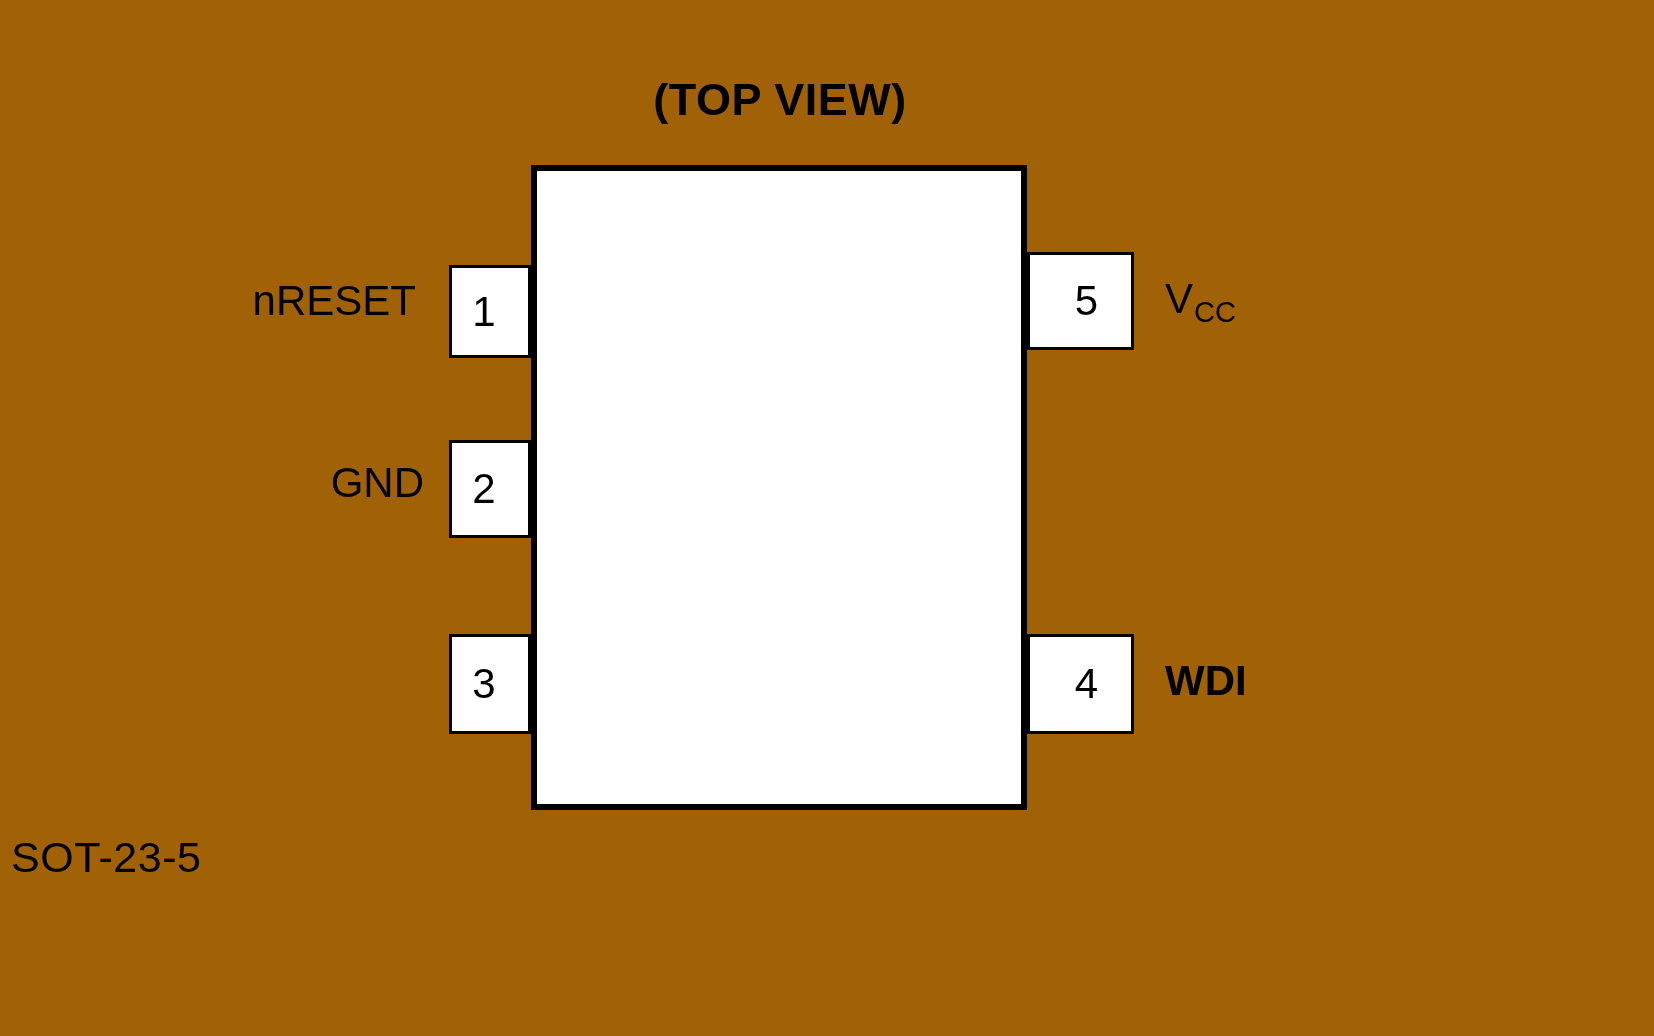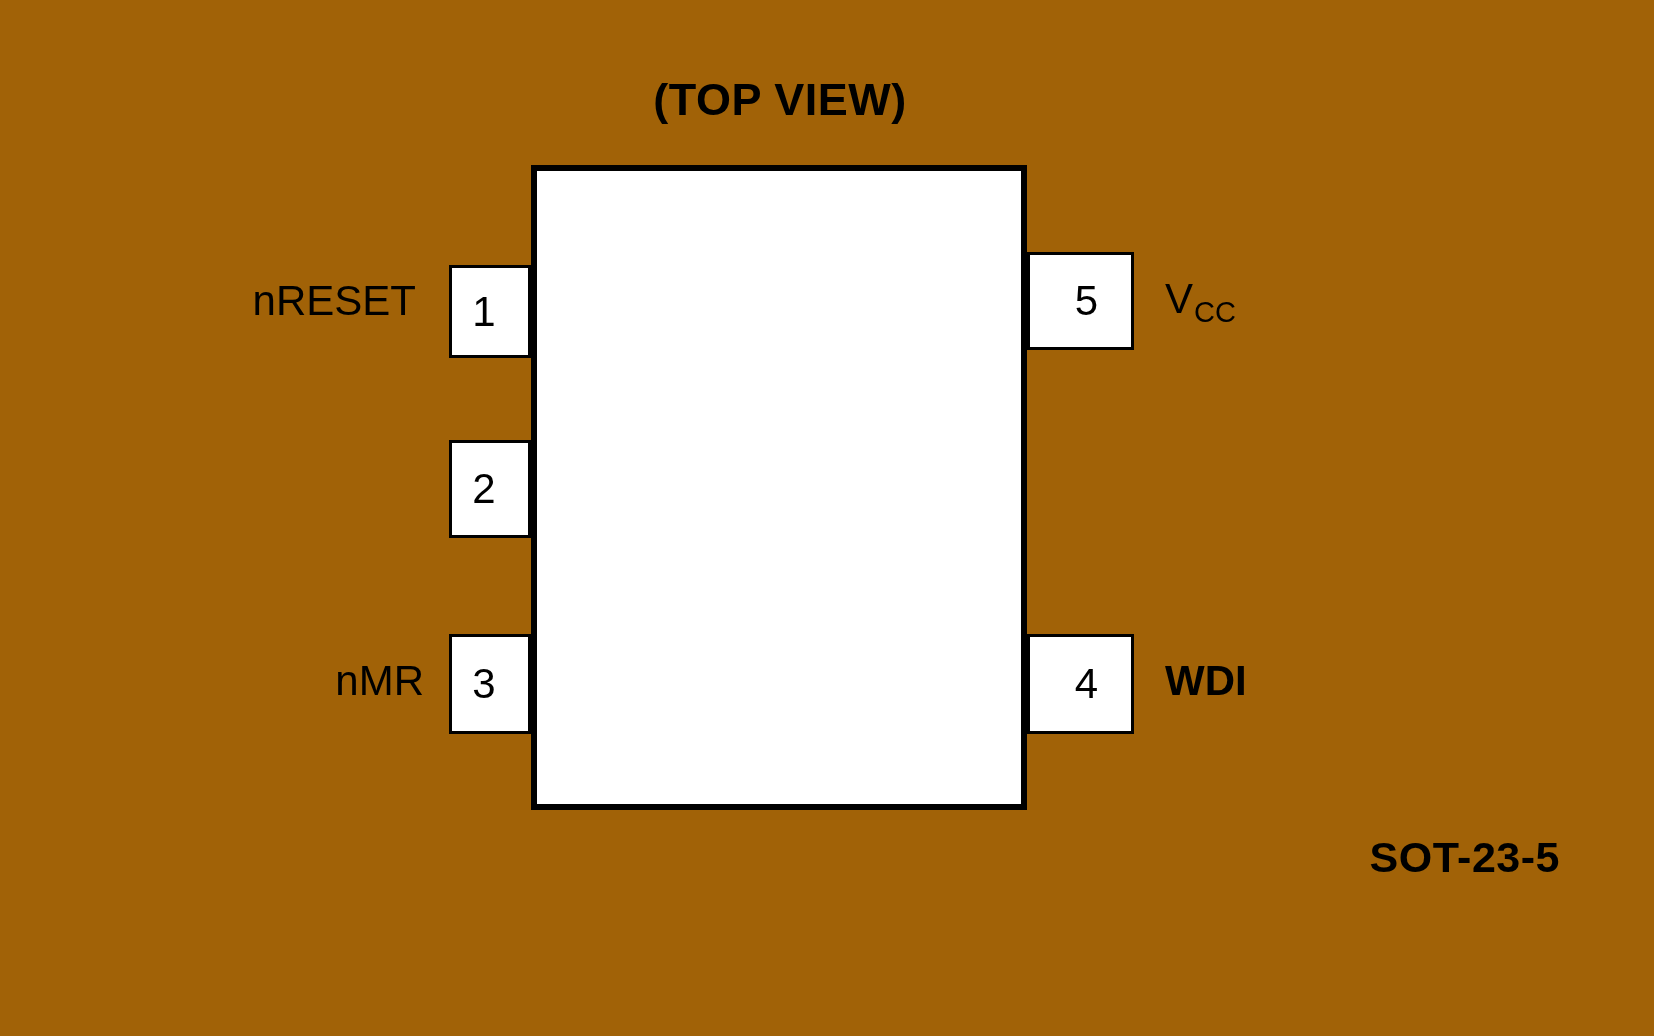--- a/index.html
+++ b/index.html
@@ -27,26 +27,26 @@
     top: 74px;
     width: 1560px;
     text-align: center;
     font-size: 45px;
     font-weight: bold;
     letter-spacing: 0.5px;
     white-space: nowrap;
   }
   .pkg-caption {
     position: absolute;
-    left: 0;
+    left: 11px;
     top: 833px;
     width: 1560px;
-    text-align: right;
+    text-align: left;
     font-size: 43px;
-    font-weight: bold;
+    font-weight: normal;
     letter-spacing: 0.5px;
     white-space: nowrap;
   }
 
   
   .pkg-body {
     position: absolute;
     left: 531px;
     top: 165px;
     width: 496px;
@@ -129,22 +129,22 @@
 
   <div class="pin-lead right lead-5">
     <span class="pin-num">5</span>
   </div>
   <div class="pin-lead right lead-4">
     <span class="pin-num">4</span>
   </div>
 
   <div class="pin-label left label-nreset">nRESET</div>
 
+  <div class="pin-label left label-gnd">GND</div>
 
-  <div class="pin-label left label-nmr">nMR</div>
 
   <div class="pin-label right label-vcc">
     <span>V</span><span class="sub">CC</span>
   </div>
 
   <div class="pin-label right label-wdi">WDI</div>
 
   <div class="pkg-caption">SOT-23-5</div>
 
 </div>

